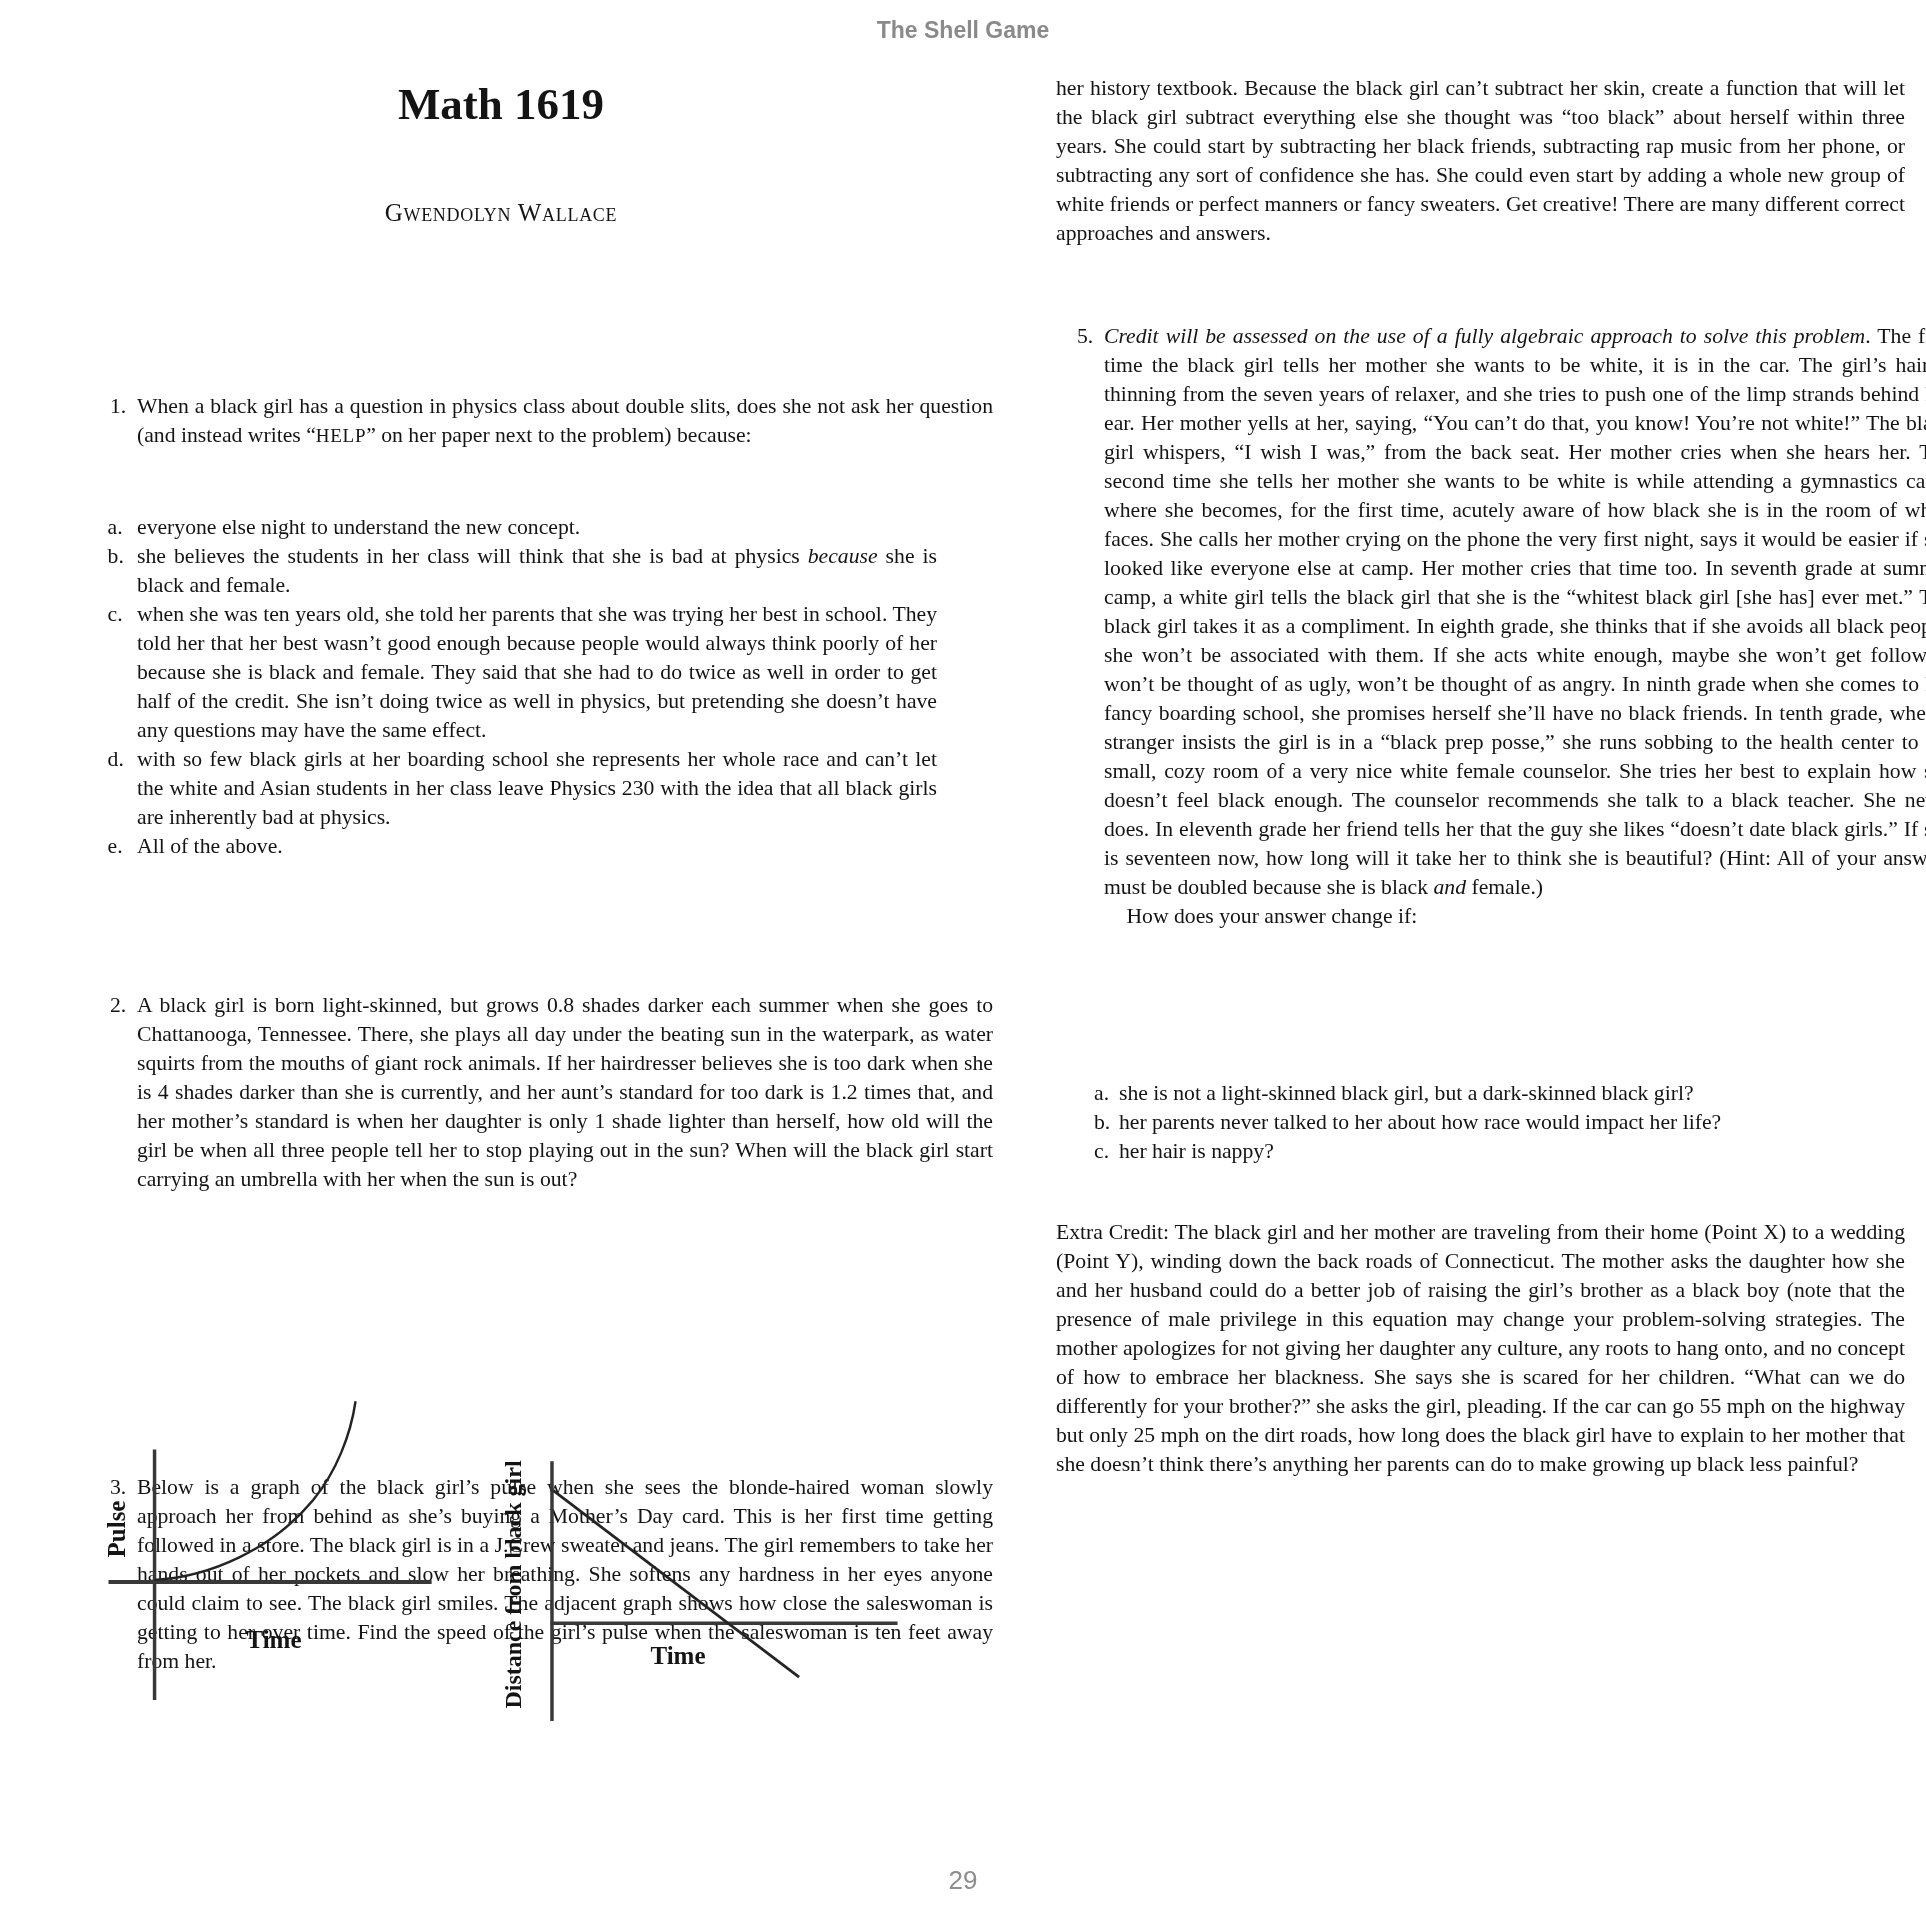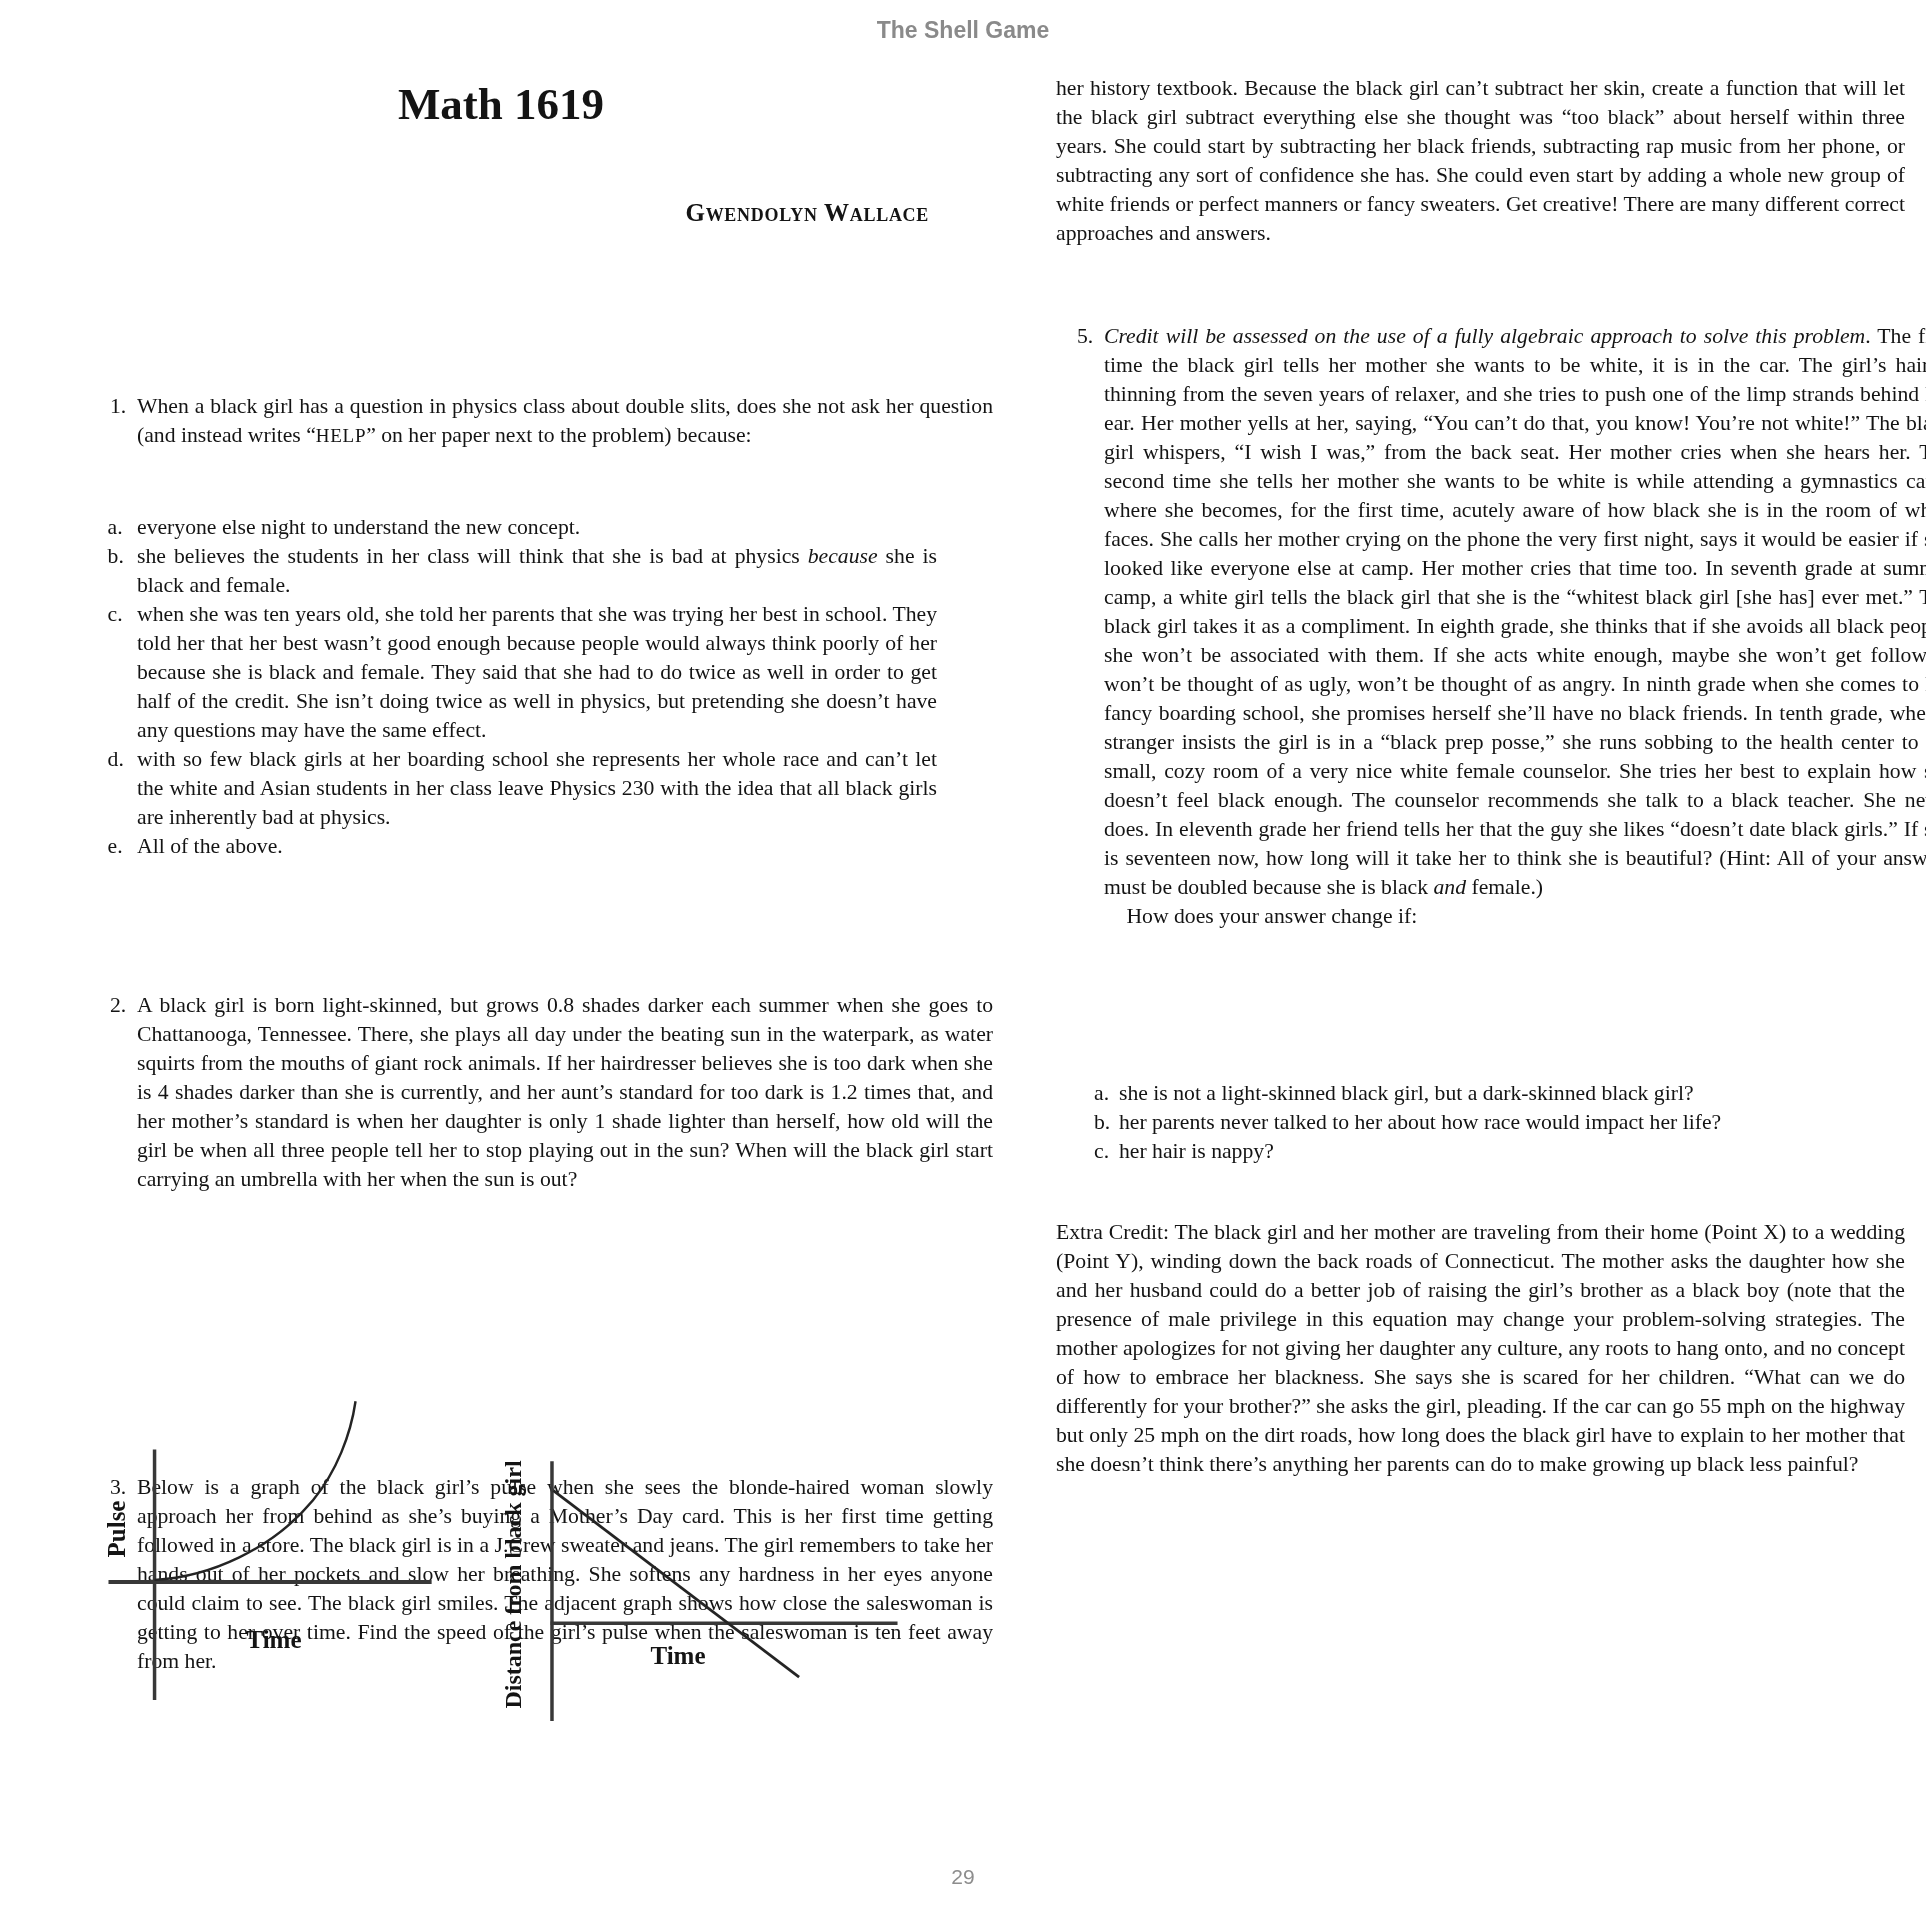--- a/index.html
+++ b/index.html
@@ -2,29 +2,29 @@
 <html style="font-size:11.2px"><head>
 <meta charset="utf-8">
 <style>
   html,body{margin:0;padding:0;background:#ffffff;}
   .page{position:relative;width:1926px;height:1911px;background:#ffffff;overflow:hidden;
         font-family:"Liberation Serif","DejaVu Serif",serif;color:#141414;}
   .running-header{position:absolute;top:17px;left:0;width:1926px;text-align:center;
         font-family:"Liberation Sans","DejaVu Sans",sans-serif;font-weight:bold;
         font-size:23px;color:#8a8a8a;}
   .page-number{position:absolute;top:1865px;left:0;width:1926px;text-align:center;
-        font-family:"Liberation Sans","DejaVu Sans",sans-serif;font-size:21px;color:#8d8d8d;}
+        font-family:"Liberation Sans","DejaVu Sans",sans-serif;font-size:26px;color:#8d8d8d;}
   .col{position:absolute;top:0;height:1817px;}
   .col-left{left:73px;width:856px;}
   .col-right{left:1048px;width:849px;}
   .block{position:absolute;left:0;width:100%;}
   .title{position:absolute;left:0;top:78px;width:100%;margin:0;text-align:center;
         font-size:45px;font-weight:bold;}
-  .byline{position:absolute;left:0;top:199px;width:100%;text-align:right;
-        font-variant:small-caps;font-weight:bold;font-size:25px;letter-spacing:0.7px;}
+  .byline{position:absolute;left:0;top:199px;width:100%;text-align:center;
+        font-variant:small-caps;font-weight:normal;font-size:25px;letter-spacing:0.7px;}
   p.body, .li, .opts{font-size:21.7px;line-height:29px;text-align:justify;margin:8px;}
   .li{position:relative;padding-left:56px;}
   .num{position:absolute;left:29px;top:0;}
   .opt{position:relative;padding-left:56px;}
   .opt .num{left:26.6px;}
   .col-right .li{padding-left:48px;}
   .col-right .num{left:21px;}
   .col-right .opt{padding-left:63px;}
   .col-right .opt .num{left:38px;}
   .i{font-style:italic;}

